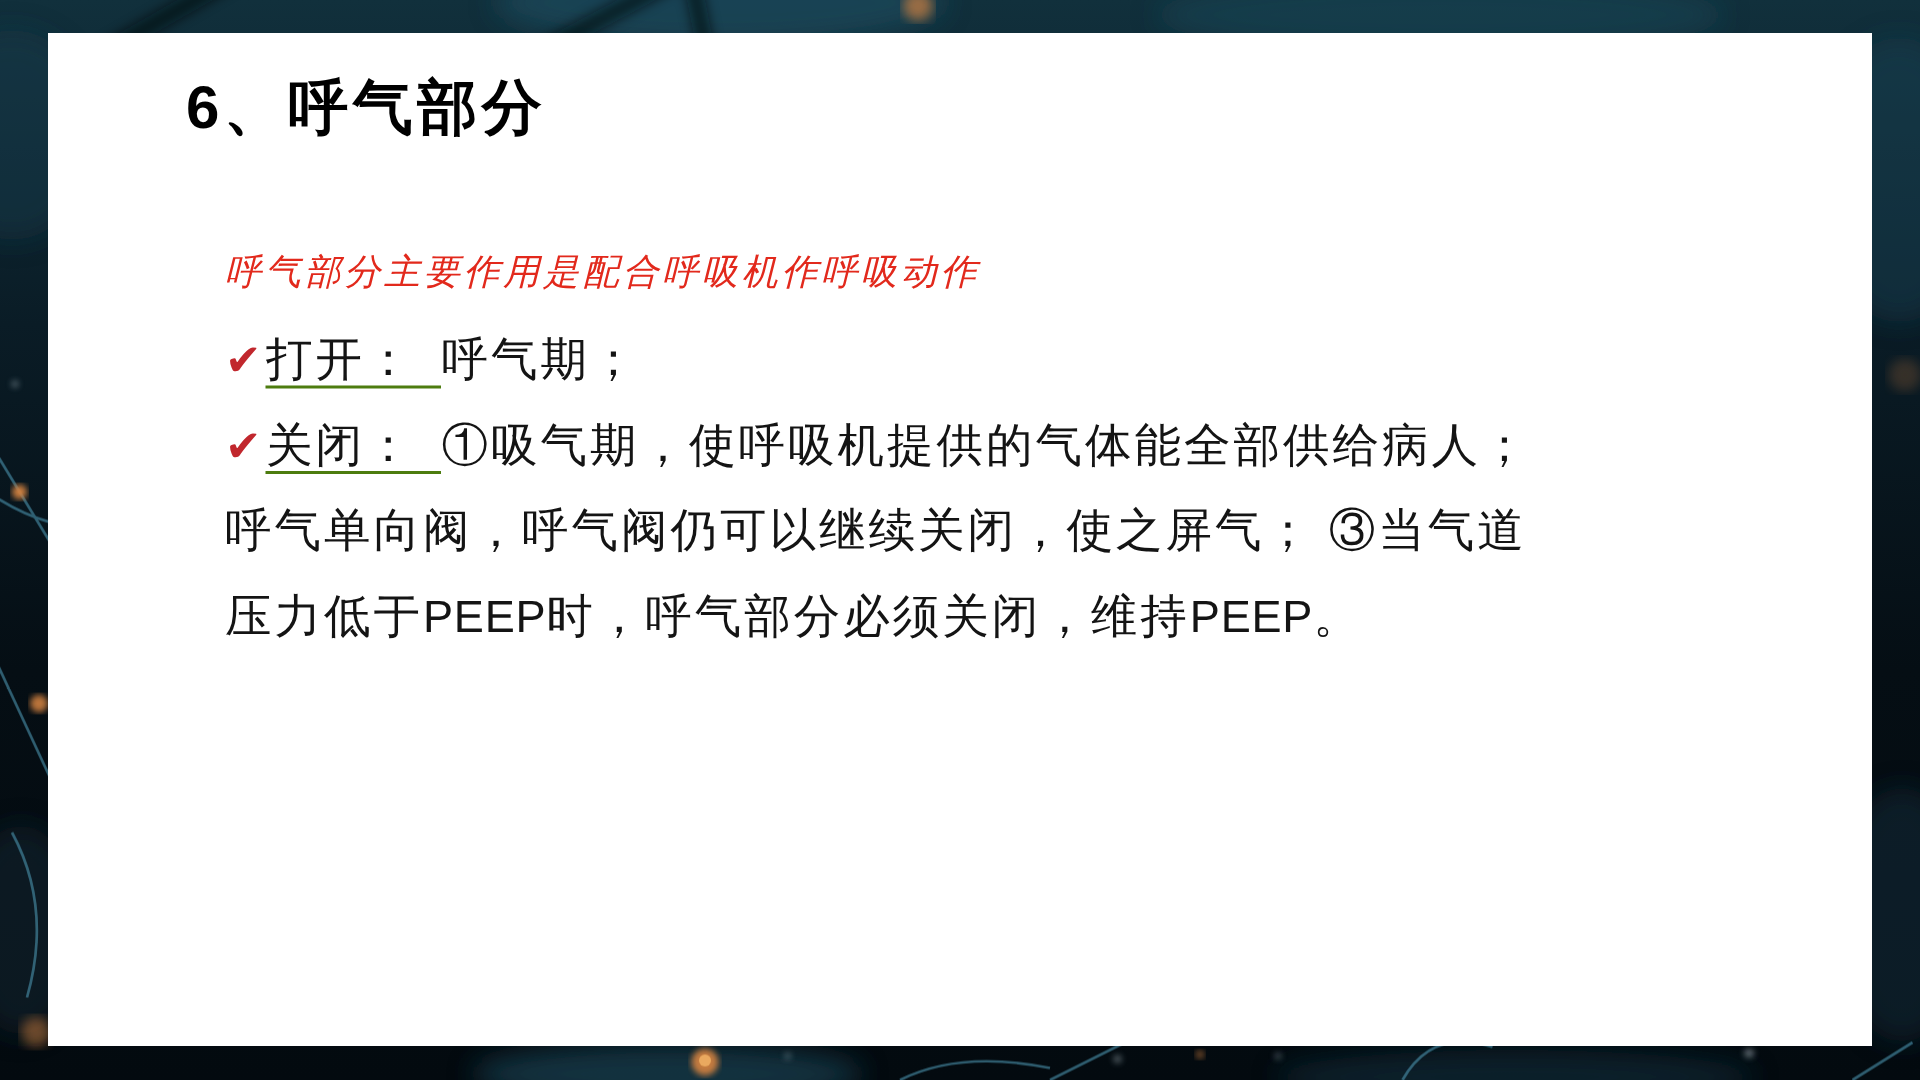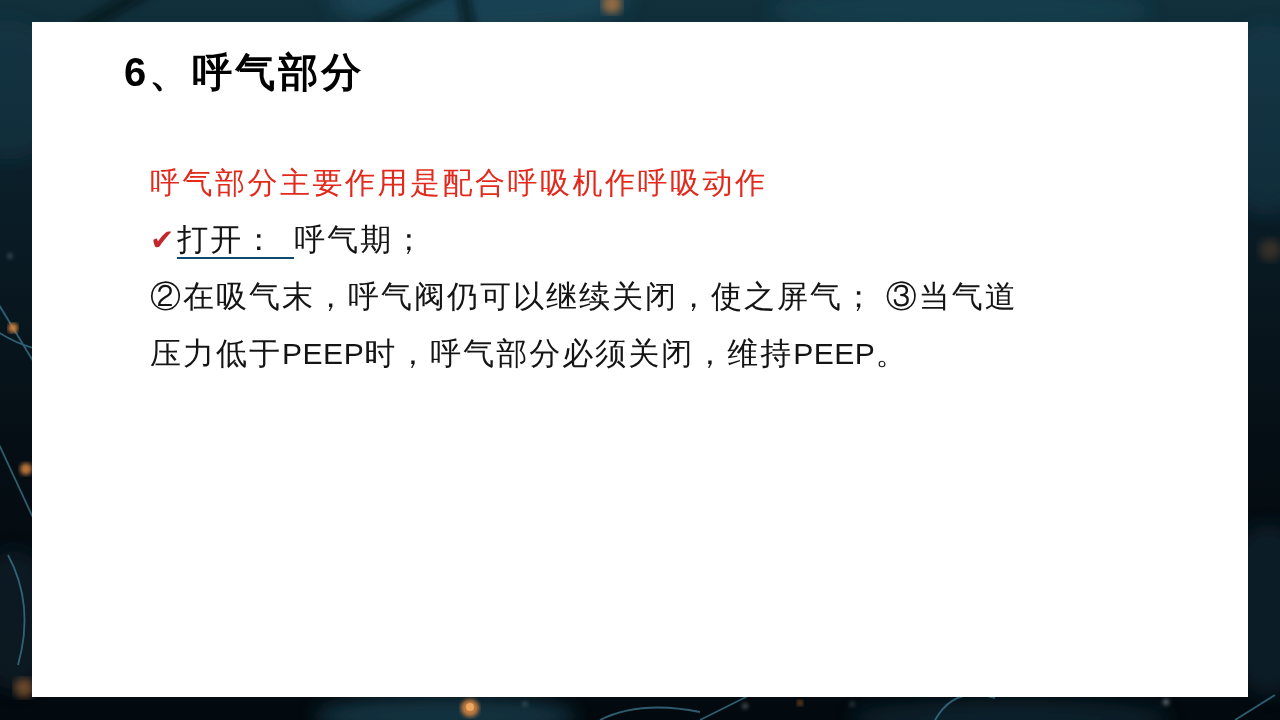--- a/index.html
+++ b/index.html
@@ -37,33 +37,34 @@
   .line {
     height: 57px;
     line-height: 57px;
     font-size: 31px;
     letter-spacing: 2px;
     color: #141414;
     white-space: nowrap;
   }
   .intro-line {
     color: #e2291c;
-    font-size: 30px;
+    font-size: 24px;
     letter-spacing: 2.5px;
+    font-style: italic;
   }
   .check {
     color: #c1272d;
     font-family: "DejaVu Sans", "Liberation Sans", sans-serif;
     font-weight: 700;
     font-size: 29px;
     margin-right: 3px;
     letter-spacing: 0;
   }
   .lead {
-    border-bottom: 2px solid #0c4a6e;
+    border-bottom: 2px solid #4d7c0f;
     padding-right: 18px;
   }
   .latin {
     font-family: "Liberation Sans", "DejaVu Sans", sans-serif;
     font-size: 0.97em;
     letter-spacing: 0.5px;
   }
 </style>
 </head>
 <body>
@@ -144,22 +145,25 @@
     <div class="title">6、呼气部分</div>
 
     <div class="textblock">
 
       <div class="line intro-line">呼气部分主要作用是配合呼吸机作呼吸动作</div>
 
       <div class="line">
         <span class="check">✔</span><span class="lead cjk">打开：</span><span class="cjk">呼气期；</span>
       </div>
 
+      <div class="line">
+        <span class="check">✔</span><span class="lead cjk">关闭：</span><span class="cjk">①吸气期，使呼吸机提供的气体能全部供给病人；</span>
+      </div>
 
-      <div class="line cjk">②在吸气末，呼气阀仍可以继续关闭，使之屏气； ③当气道</div>
+      <div class="line cjk">呼气单向阀，呼气阀仍可以继续关闭，使之屏气； ③当气道</div>
 
       <div class="line cjk">压力低于<span class="latin">PEEP</span>时，呼气部分必须关闭，维持<span class="latin">PEEP</span>。</div>
 
 
 
     </div>
   </div>
 </div>
 
 </body></html>

